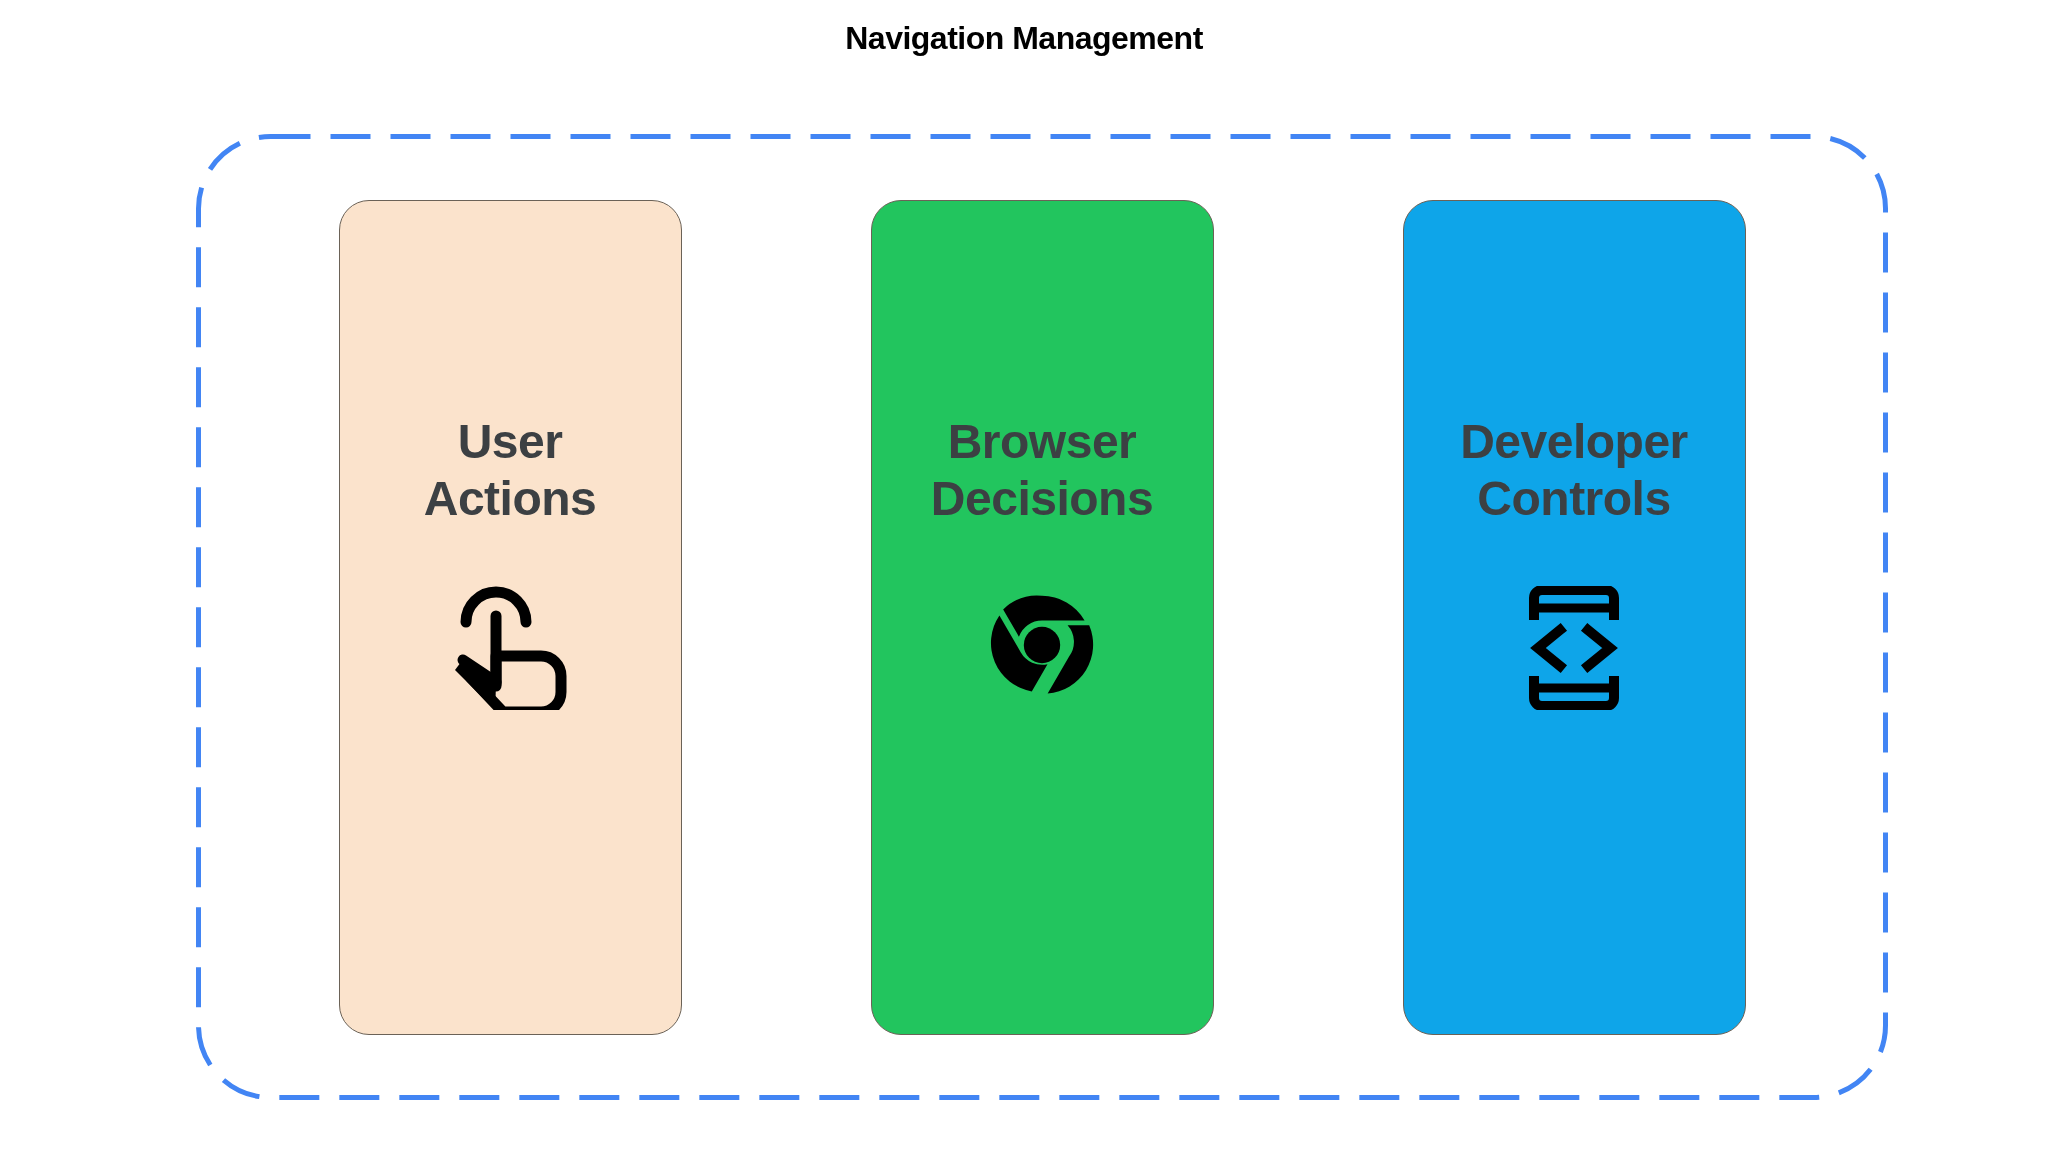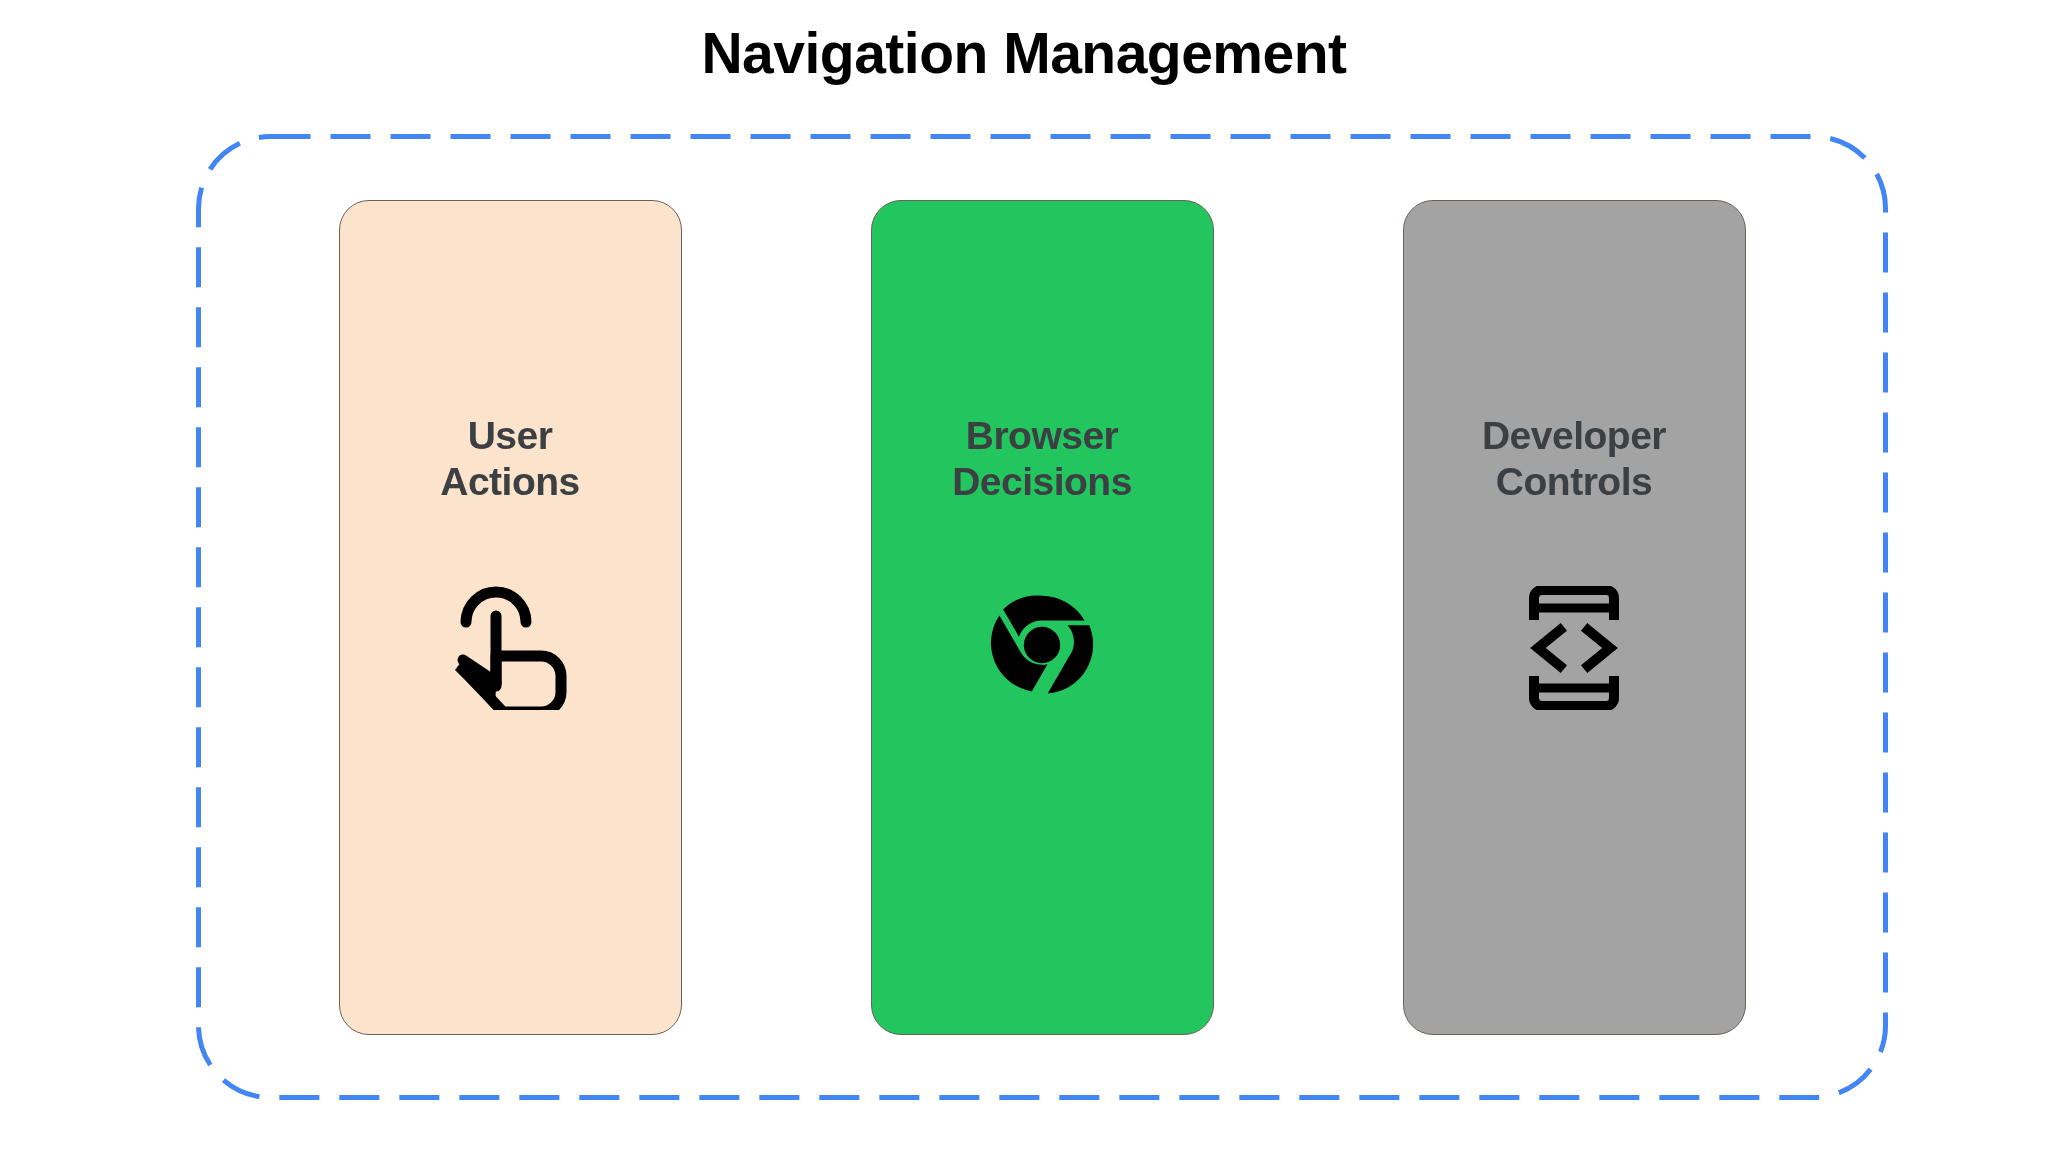--- a/index.html
+++ b/index.html
@@ -14,21 +14,21 @@
     overflow: hidden;
     position: relative;
   }
 
   #page-title {
     position: absolute;
     top: 18px;
     left: 0;
     width: 2048px;
     text-align: center;
-    font-size: 57px;
+    font-size: 32px;
     font-weight: 700;
     letter-spacing: -0.5px;
     color: #000000;
     line-height: 1.25;
   }
 
   #dashed-container {
     position: absolute;
     left: 196px;
     top: 134px;
@@ -71,21 +71,21 @@
     position: relative;
   }
 
   .card-label {
     margin-top: 0;
     position: absolute;
     top: 212px;
     left: 0;
     width: 100%;
     text-align: center;
-    font-size: 39px;
+    font-size: 48px;
     font-weight: 700;
     line-height: 1.2;
     letter-spacing: -0.5px;
     color: #3c4043;
     white-space: pre-line;
   }
 
   .card-icon {
     position: absolute;
     top: 385px;
@@ -135,21 +135,21 @@
     <div class="card-icon">
       <svg width="118" height="118" viewBox="0 0 48 48" fill="#000">
         <path d="M24 4a20 20 0 0 1 17.32 10H24a10 10 0 0 0-9.39 6.6L8.2 9.53A19.95 19.95 0 0 1 24 4z"></path>
         <path d="M6.68 11.95l8.66 15a10 10 0 0 0 10.9 4.85l-6.4 11.08A20 20 0 0 1 6.68 11.95z"></path>
         <path d="M43.2 16a20 20 0 0 1-16.9 27.77l8.66-15A10 10 0 0 0 34.4 16z"></path>
         <circle cx="24" cy="24" r="7.4"></circle>
       </svg>
     </div>
   </div>
 
-  <div class="card" style="background:#a3a3a3;">
+  <div class="card" style="background:#0ea5e9;">
     <div class="card-label">Developer
 Controls</div>
     <div class="card-icon">
       <svg width="108" height="124" viewBox="0 0 108 124" fill="none" stroke="#000">
 
         <path d="M14 34 L14 12 A8 8 0 0 1 22 4 L86 4 A8 8 0 0 1 94 12 L94 34" stroke-width="10" stroke-linecap="butt" stroke-linejoin="round"></path>
         <path d="M14 22 L94 22" stroke-width="9"></path>
 
         <path d="M14 90 L14 112 A8 8 0 0 0 22 120 L86 120 A8 8 0 0 0 94 112 L94 90" stroke-width="10" stroke-linecap="butt" stroke-linejoin="round"></path>
         <path d="M14 102 L94 102" stroke-width="9"></path>

